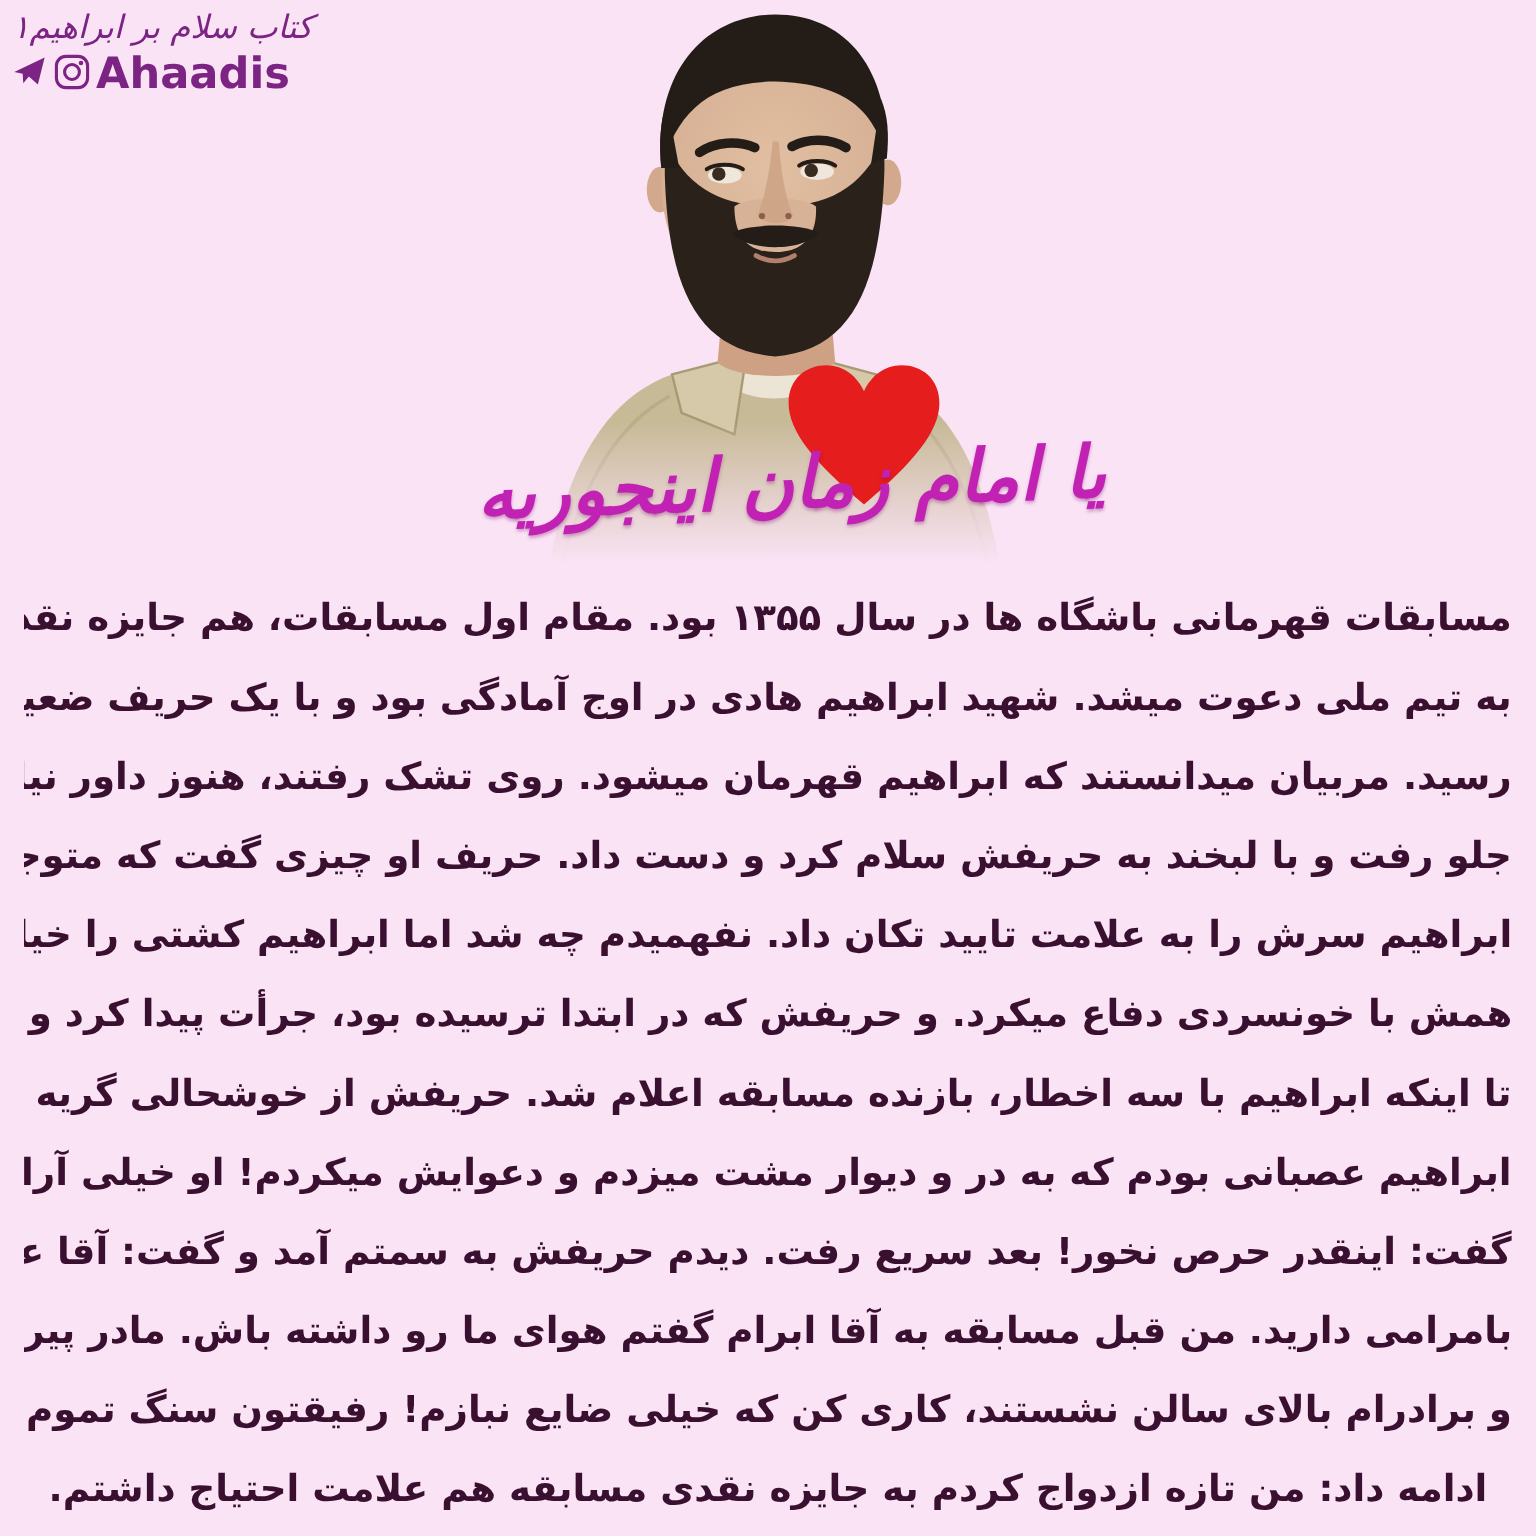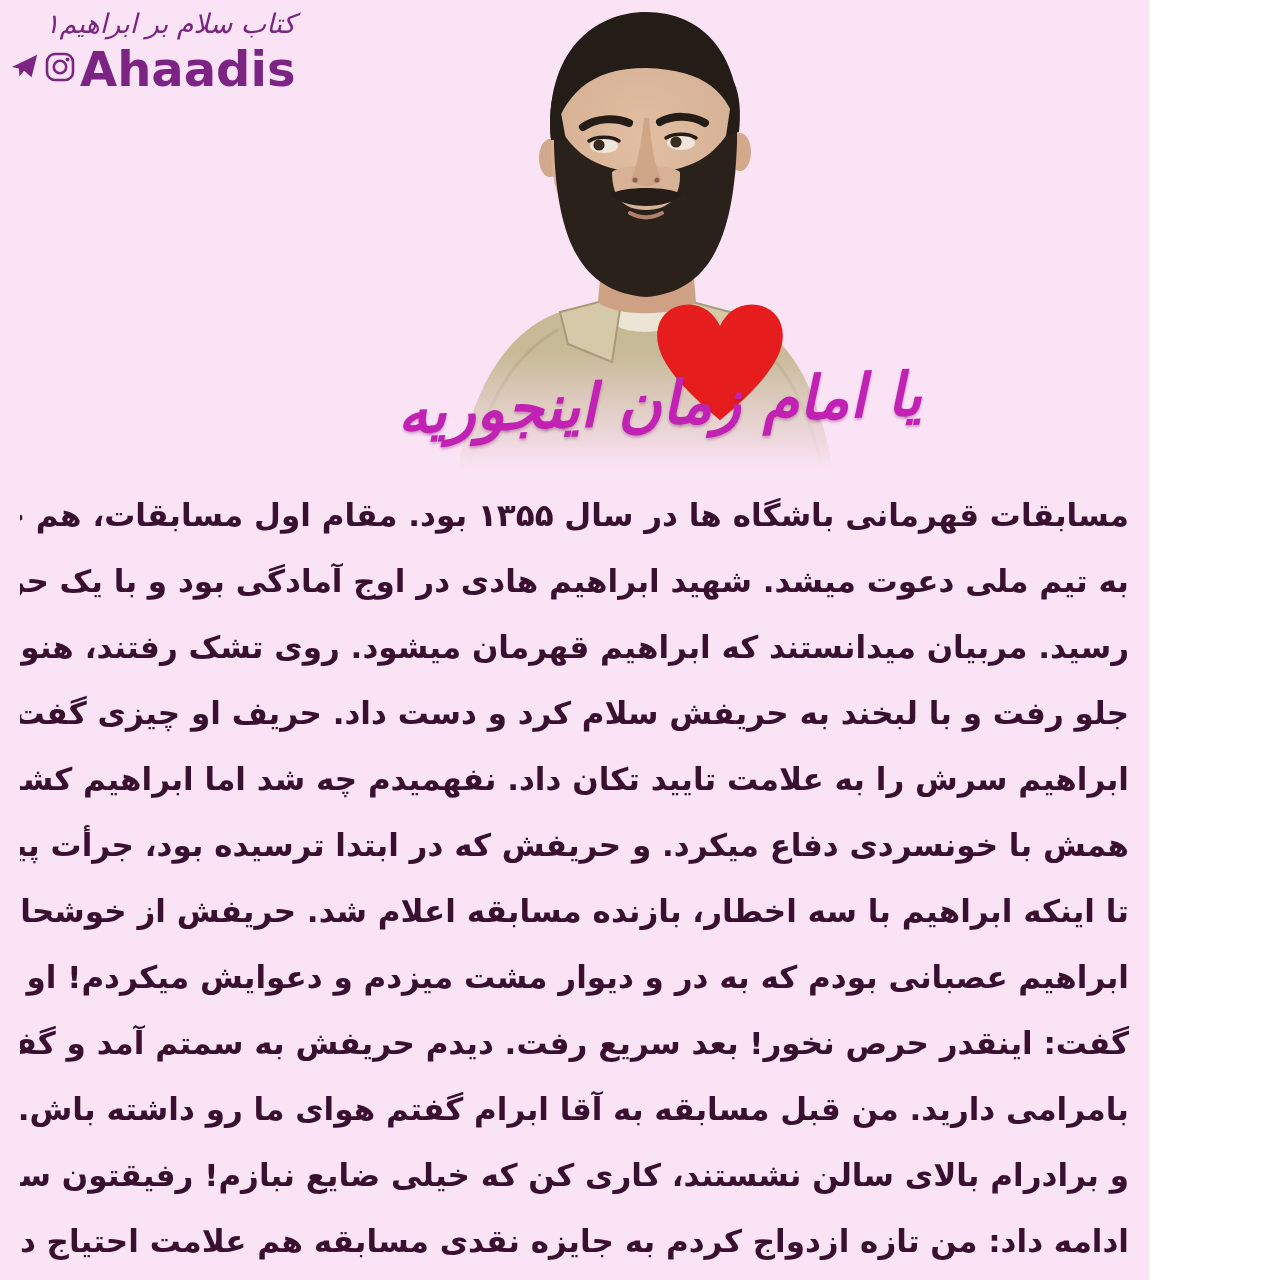--- a/index.html
+++ b/index.html
@@ -1,33 +1,33 @@
 <!DOCTYPE html>
 <html lang="fa"><head>
 <meta charset="utf-8">
 <style>
   html,body{margin:0;padding:0;}
   .canvas{
     position:relative;
-    width:1149px;height:1280px;
+    width:1280px;height:1280px;
     background:#fbe3f6;
     overflow:hidden;
     font-family:"DejaVu Sans",sans-serif;
   }
   
   .watermark{position:absolute;top:8px;left:10px;z-index:6;color:#7b2483;}
   .wm-book{
     direction:rtl;
     font-size:27px;
     font-style:italic;
     white-space:nowrap;
     color:#7b2483;
   }
   .wm-handle-row{display:flex;align-items:center;gap:4px;margin-top:2px;}
-  .wm-handle{font-size:48px;font-weight:bold;color:#7b2483;letter-spacing:0px;}
+  .wm-handle{font-size:36px;font-weight:bold;color:#7b2483;letter-spacing:0px;}
   .wm-icon{display:inline-block;}
   
   .portrait{position:absolute;top:0;left:408px;width:470px;height:470px;z-index:1;}
   
   .heart{position:absolute;top:303px;left:655px;width:130px;height:122px;z-index:3;}
   
   .calligraphy{
     position:absolute;top:338px;left:360px;width:600px;height:150px;z-index:4;
     direction:rtl;
     text-align:center;

